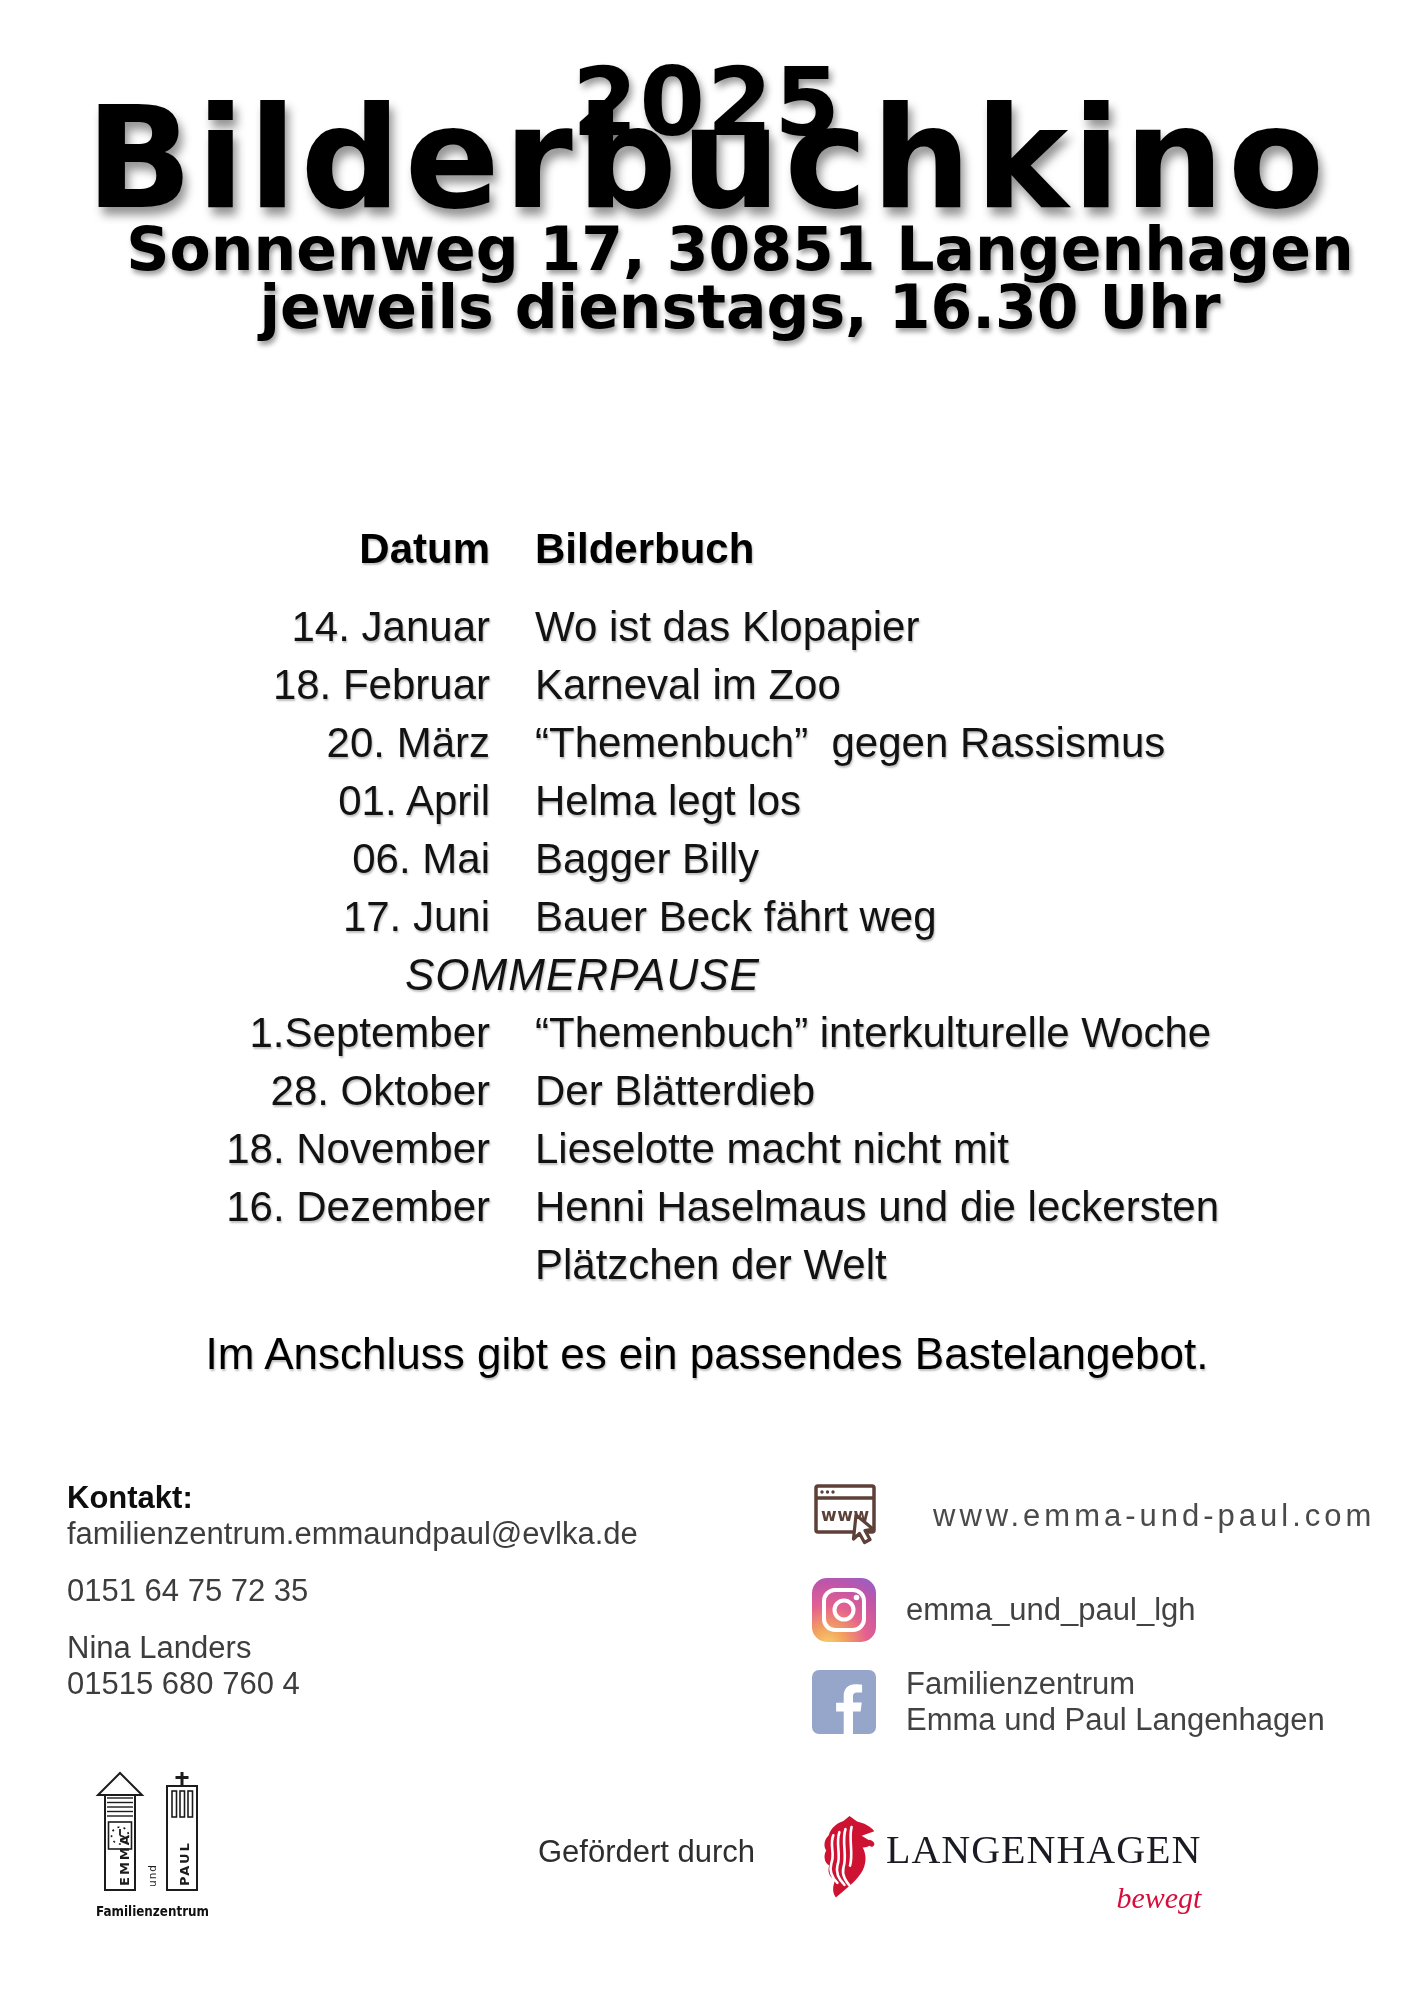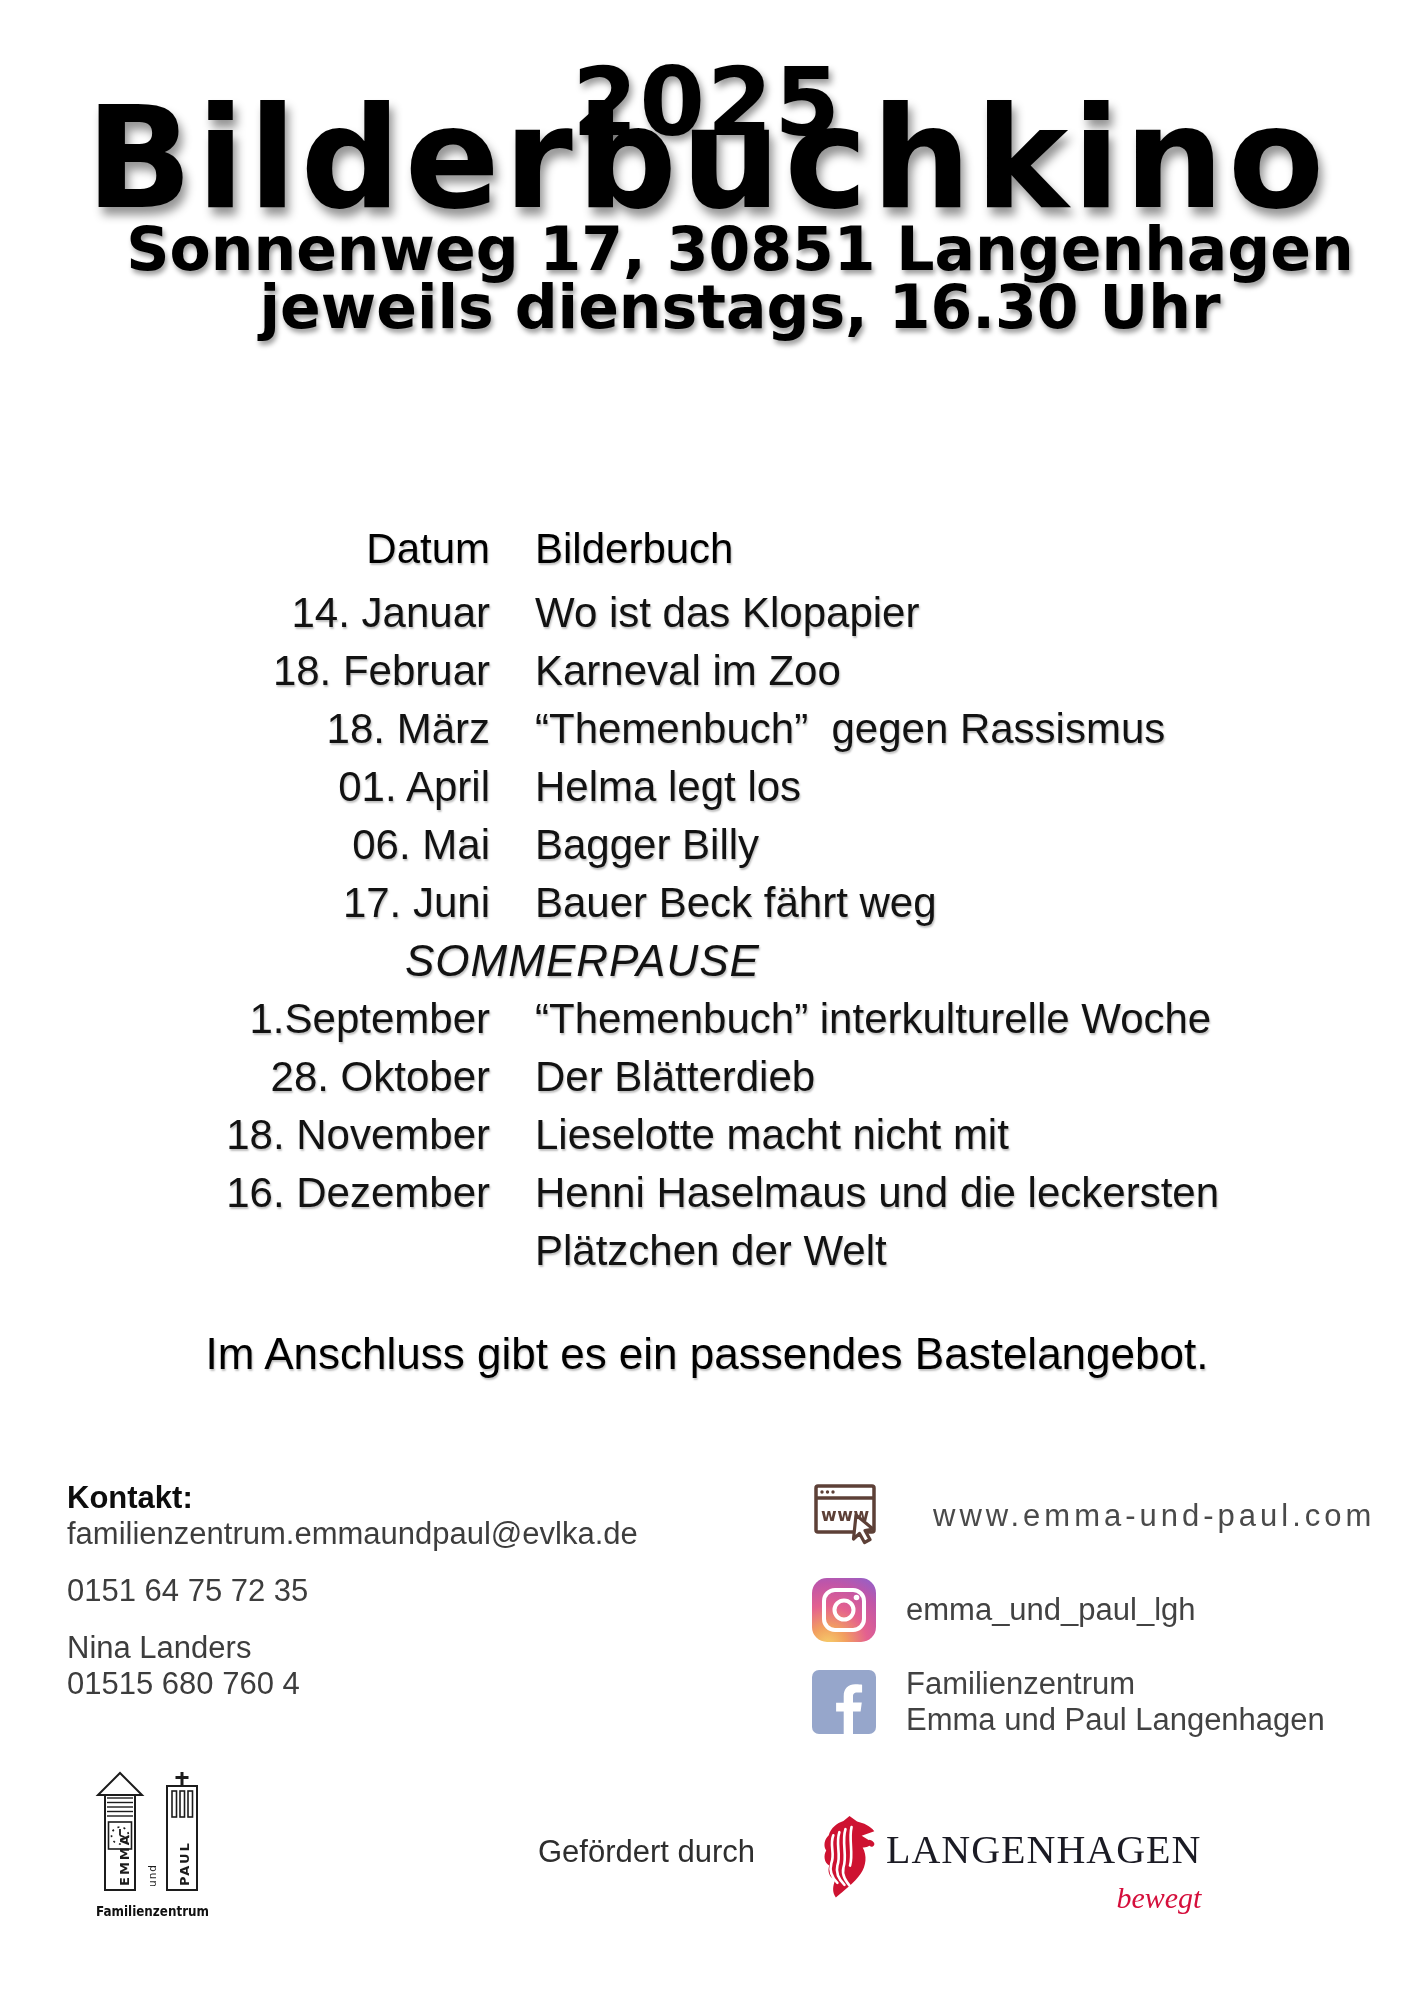--- a/index.html
+++ b/index.html
@@ -28,21 +28,21 @@
   }
   
   .schedule{
     position:absolute;left:200px;top:520px;
     font-size:42px;line-height:58px;color:#121212;
     text-shadow:1px 2px 2px rgba(0,0,0,.25);
   }
   .srow{display:flex;}
   .sdate{width:290px;text-align:right;flex:none;}
   .sbook{margin-left:45px;max-width:770px;white-space:pre-wrap;}
-  .shead{font-weight:normal;margin-bottom:6px;color:#000;}
+  .shead{font-weight:bold;margin-bottom:20px;color:#000;}
   .sbreak{font-style:italic;padding-left:205px;font-size:44px;letter-spacing:1px;}
   
   .note{
     position:absolute;top:1330px;left:0;width:100%;text-align:center;
     font-size:44px;line-height:48px;color:#000;
     text-shadow:1px 2px 2px rgba(0,0,0,.25);
   }
   
   .contact{
     position:absolute;left:67px;top:1480px;
@@ -93,21 +93,21 @@
 
     <div class="srow">
       <div class="sdate">14. Januar</div>
       <div class="sbook">Wo ist das Klopapier</div>
     </div>
     <div class="srow">
       <div class="sdate">18. Februar</div>
       <div class="sbook">Karneval im Zoo</div>
     </div>
     <div class="srow">
-      <div class="sdate">18. März</div>
+      <div class="sdate">20. März</div>
       <div class="sbook">“Themenbuch”  gegen Rassismus</div>
     </div>
     <div class="srow">
       <div class="sdate">01. April</div>
       <div class="sbook">Helma legt los</div>
     </div>
     <div class="srow">
       <div class="sdate">06. Mai</div>
       <div class="sbook">Bagger Billy</div>
     </div>

